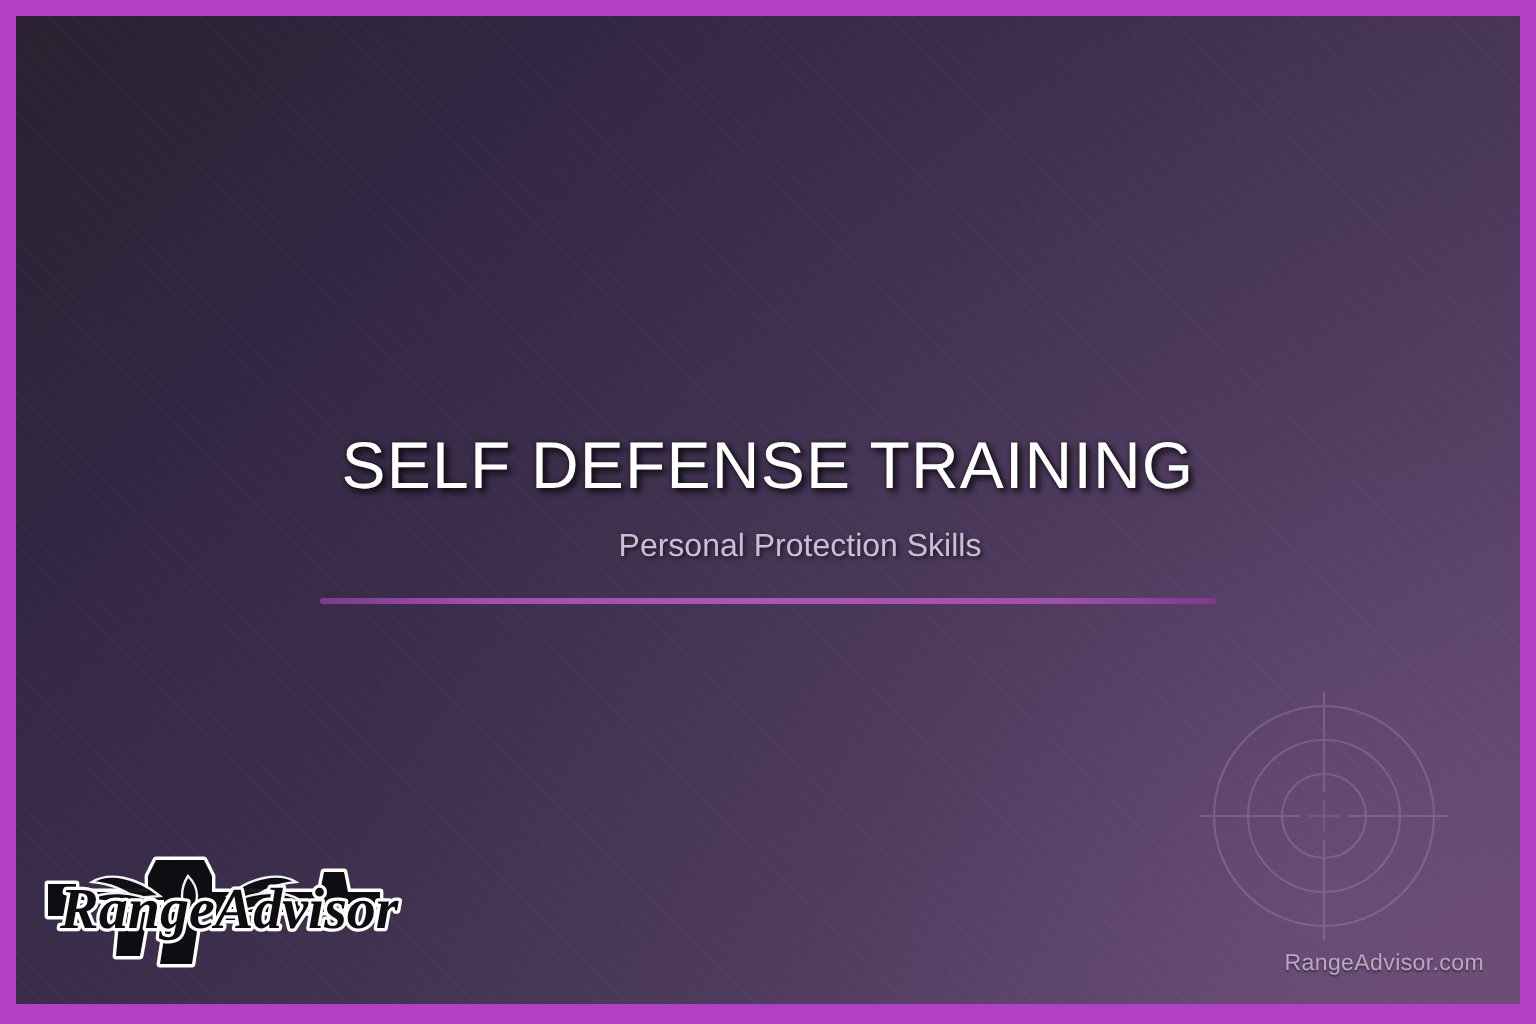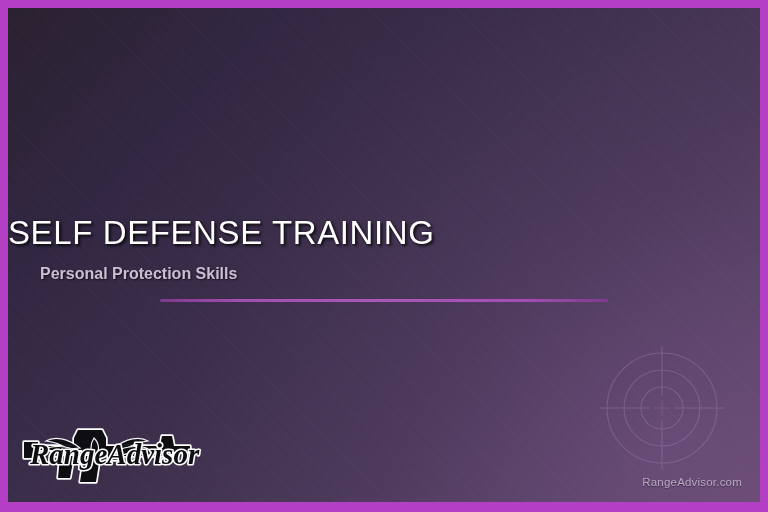--- a/index.html
+++ b/index.html
@@ -70,38 +70,38 @@
     opacity: 0.5;
     pointer-events: none;
   }
 
   
   #titleblock {
     position: absolute;
     left: 0;
     right: 0;
     top: 205px;
-    text-align: left;
+    text-align: center;
   }
   #main-title {
     margin: 0;
     font-size: 33px;
     line-height: 40px;
     font-weight: normal;
     letter-spacing: 0.6px;
     color: #ffffff;
     text-shadow: 2px 2px 3px rgba(0,0,0,0.75),
                  0 0 2px rgba(0,0,0,0.5);
     white-space: nowrap;
   }
   #subtitle {
     margin: 11px 0 0 0;
     font-size: 16px;
     line-height: 20px;
-    font-weight: bold;
+    font-weight: normal;
     color: #cbbed3;
     text-shadow: 1px 1px 2px rgba(0,0,0,0.65);
     white-space: nowrap;
     padding-left: 32px;
   }
   #divider {
     width: 448px;
     height: 3px;
     margin: 15px auto 0 auto;
     background: linear-gradient(90deg,

